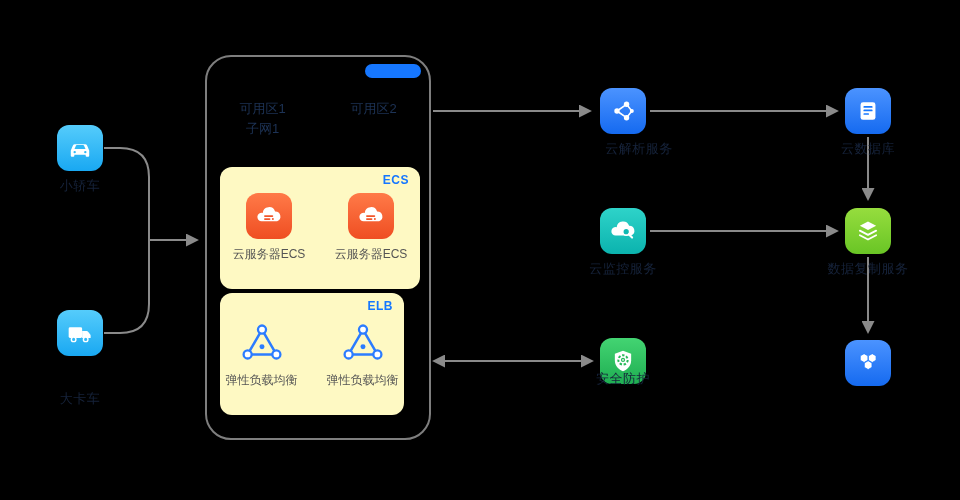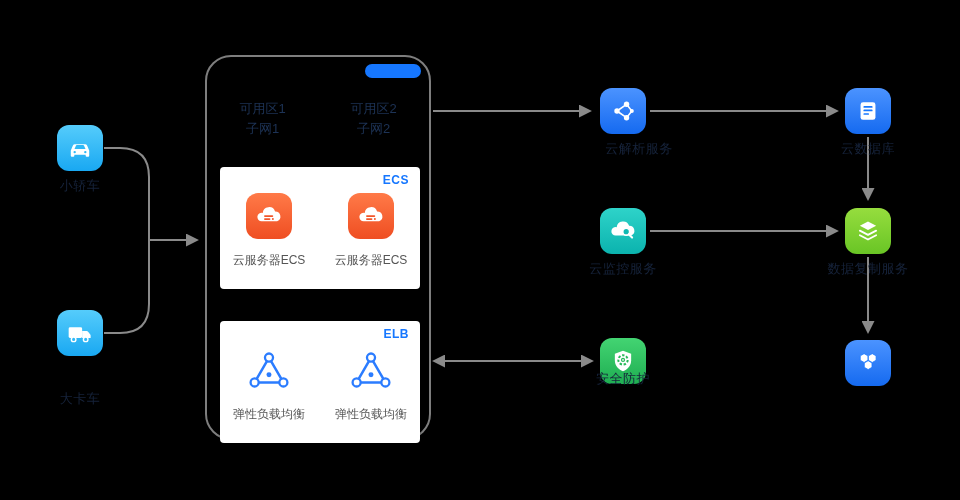--- a/index.html
+++ b/index.html
@@ -25,33 +25,33 @@
     font-size:13px; color:#16233b; letter-spacing:0.5px;
   }
   .vpc {
     position:absolute; border:2px solid #7e7e7e; border-radius:26px;
     box-sizing:border-box; background:transparent;
   }
   .vpc-tab { position:absolute; background:#1677ff; border-radius:8px; }
   .zones { position:absolute; left:0; right:0; display:flex; }
   .zone { flex:1; font-size:13px; color:#1d3356; text-align:center; line-height:1.5; }
   .card {
-    position:absolute; background:#ffffff; border-radius:4px;
+    position:absolute; background:#fef9c3; border-radius:12px;
     box-shadow:0 1px 3px rgba(0,0,0,0.35);
   }
   .card-tag {
     position:absolute; top:6px; right:11px;
     color:#1677ff; font-size:12px; font-weight:bold; letter-spacing:0.5px;
   }
   .card-row {
     position:absolute; top:26px; left:0; right:0;
     display:flex; justify-content:center; gap:18px;
   }
   .card-item { display:flex; flex-direction:column; align-items:center; width:84px; }
-  .card-item-label { margin-top:13px; font-size:12px; color:#555; white-space:nowrap; }
+  .card-item-label { margin-top:7px; font-size:12px; color:#555; white-space:nowrap; }
 </style>
 </head>
 <body>
 
 <div class="canvas">
 
   <svg class="connectors" width="960" height="500">
     <defs>
       <marker id="arr" viewBox="0 0 10 10" refX="8.5" refY="5" markerWidth="6.5" markerHeight="6.5" orient="auto-start-reverse">
         <path d="M0 0 L10 5 L0 10 Z" fill="#8a8a8a"></path>
@@ -93,21 +93,20 @@
   <div class="vpc" style="left:205px;top:55px;width:226px;height:385px;">
     <div class="vpc-tab" style="top:7px;right:8px;width:56px;height:14px;"></div>
 
     <div class="zones" style="top:42px;">
       <div class="zone">
         <div>可用区1</div>
         <div>子网1</div>
       </div>
       <div class="zone">
         <div>可用区2</div>
-        <div>子网2</div>
       </div>
     </div>
 
     <div class="card" style="left:13px;top:110px;width:200px;height:122px;">
       <div class="card-tag">ECS</div>
       <div class="card-row">
         <div class="card-item">
           <div class="icon-tile tile-orange">
             <svg viewBox="0 0 48 48" width="34" height="34">
               <path d="M35.5 31.5 H13.8 A6 6 0 1 1 15.1 19.7 A9 9 0 0 1 32.6 17.6 A7.2 7.2 0 0 1 35.5 31.5 Z" fill="#fff"></path>
@@ -125,21 +124,21 @@
               <rect x="17" y="22.8" width="13" height="2.5" rx="1.25" fill="#f2552a"></rect>
               <rect x="17" y="27" width="9" height="2.5" rx="1.25" fill="#f2552a"></rect>
               <circle cx="29.5" cy="28.2" r="1.4" fill="#f2552a"></circle>
             </svg>
           </div>
           <div class="card-item-label">云服务器ECS</div>
         </div>
       </div>
     </div>
 
-    <div class="card" style="left:13px;top:264px;width:200px;height:122px;">
+    <div class="card" style="left:13px;top:236px;width:184px;height:122px;">
       <div class="card-tag">ELB</div>
       <div class="card-row">
         <div class="card-item">
           <div class="icon-tile tile-plain">
             <svg viewBox="0 0 48 48" width="46" height="46">
               <polygon points="24,11 39,37 9,37" fill="none" stroke="#2b7cff" stroke-width="2.6" stroke-linejoin="round"></polygon>
               <circle cx="24" cy="11" r="4.2" fill="#fff" stroke="#2b7cff" stroke-width="2.4"></circle>
               <circle cx="39" cy="37" r="4.2" fill="#fff" stroke="#2b7cff" stroke-width="2.4"></circle>
               <circle cx="9" cy="37" r="4.2" fill="#fff" stroke="#2b7cff" stroke-width="2.4"></circle>
               <circle cx="24" cy="29" r="2.6" fill="#2b7cff"></circle>

